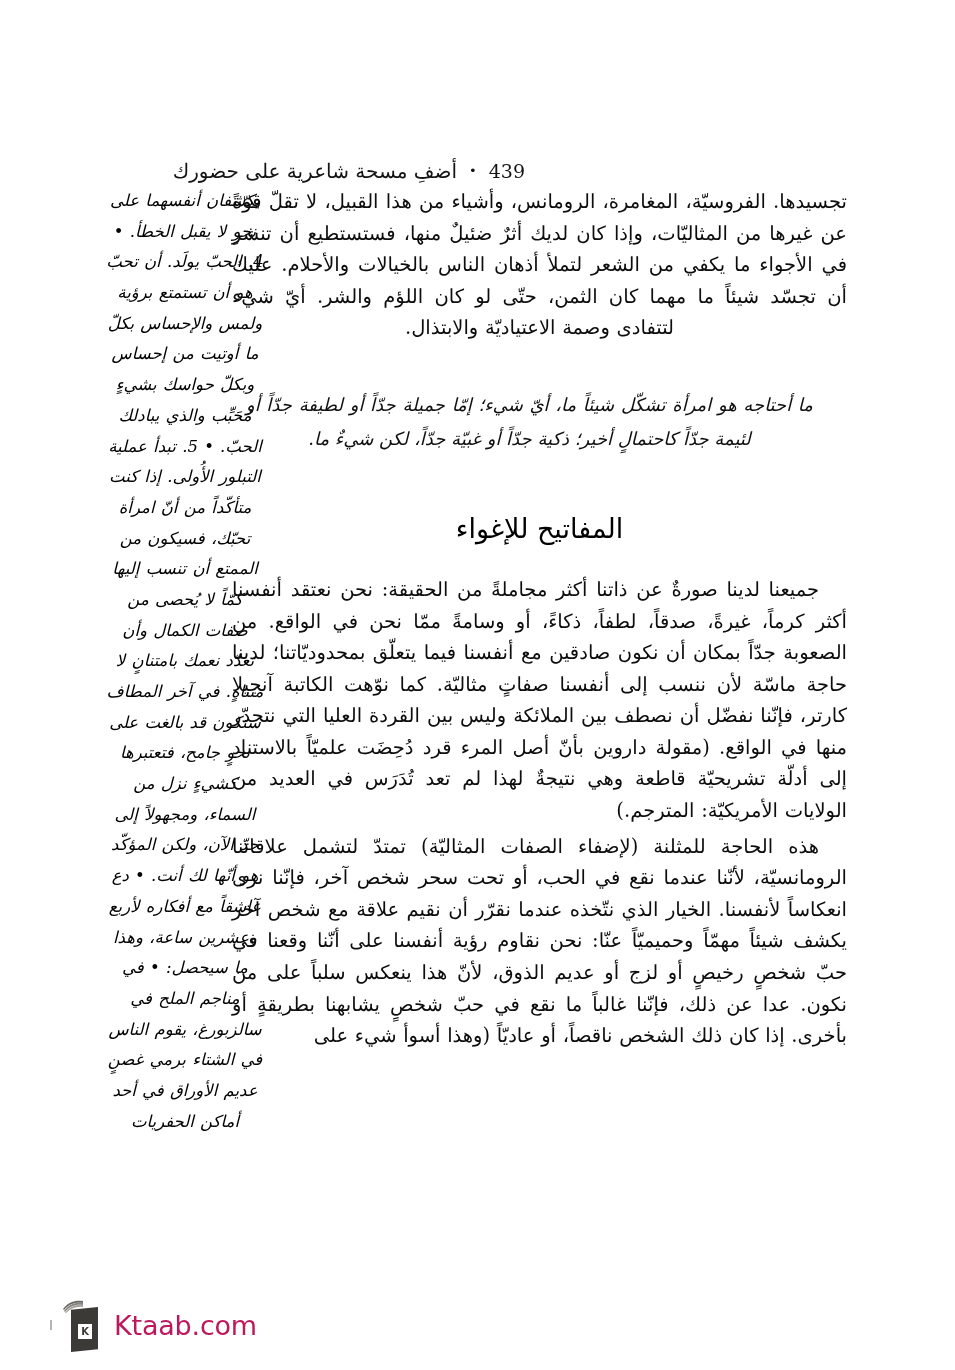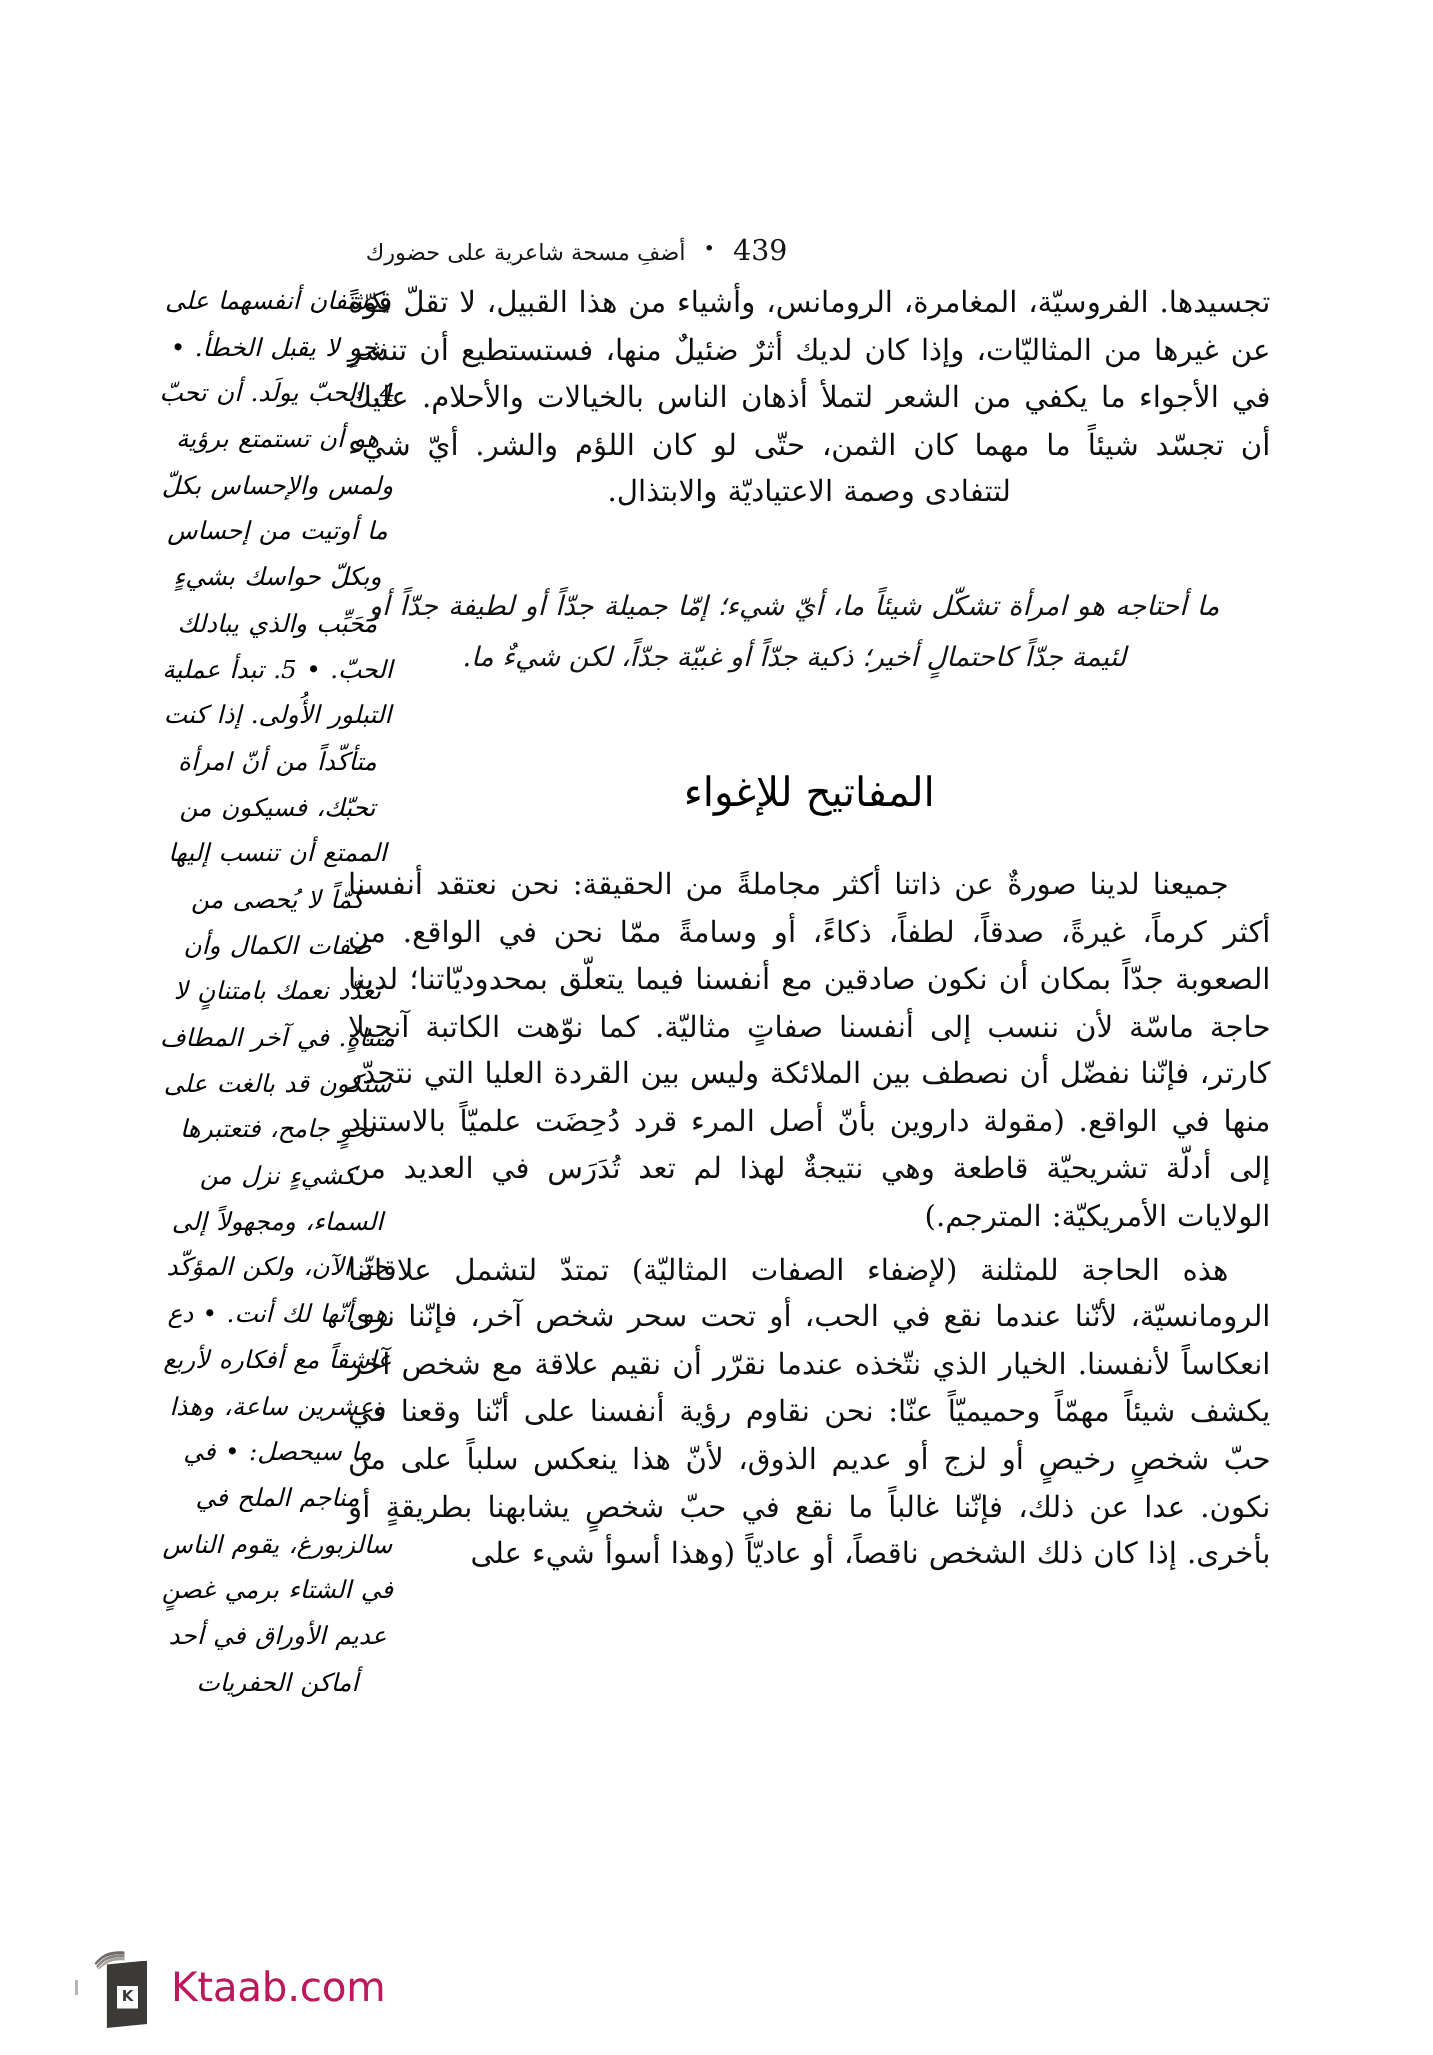--- a/index.html
+++ b/index.html
@@ -32,21 +32,21 @@
     height: 30px;
     display: flex;
     flex-direction: row;
     align-items: baseline;
     justify-content: flex-start;
     gap: 12px;
     white-space: nowrap;
   }
   .header-title {
     font-family: "DejaVu Serif", "Liberation Serif", serif;
-    font-size: 15px;
+    font-size: 20px;
     color: #141414;
     letter-spacing: 0;
     margin-top: 25px;
   }
   .header-bullet {
     font-size: 13px;
     line-height: 1;
     color: #141414;
     transform: translateY(-3px);
   }

